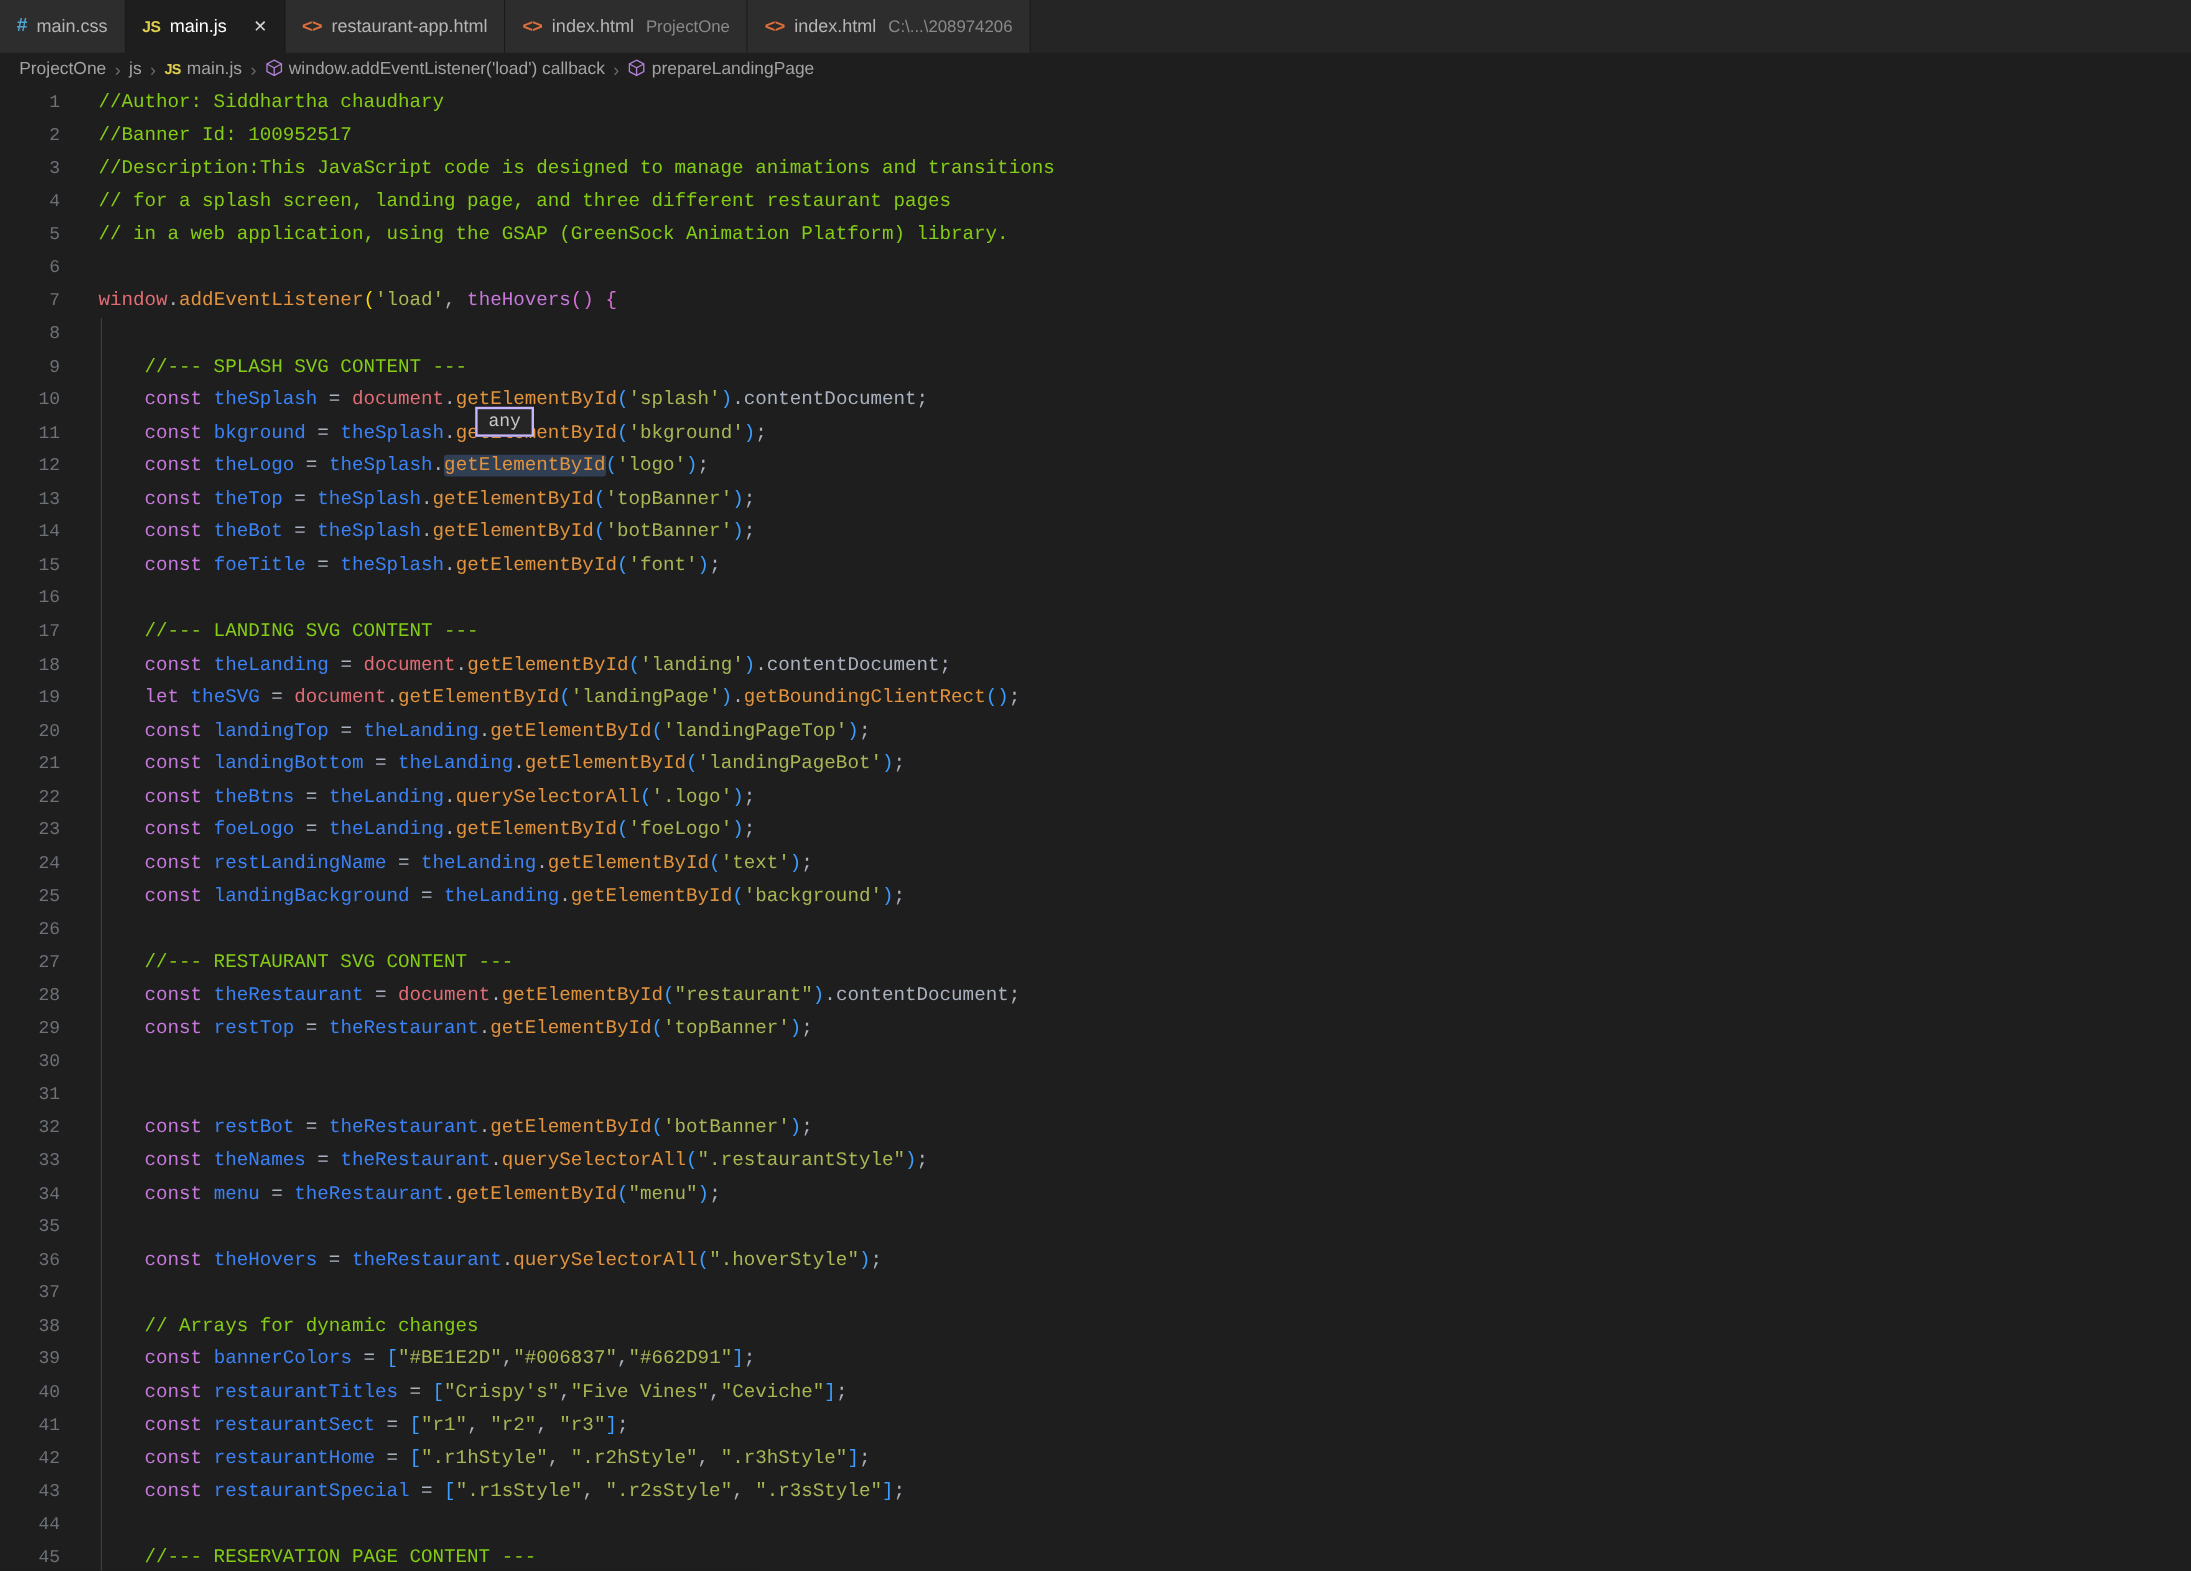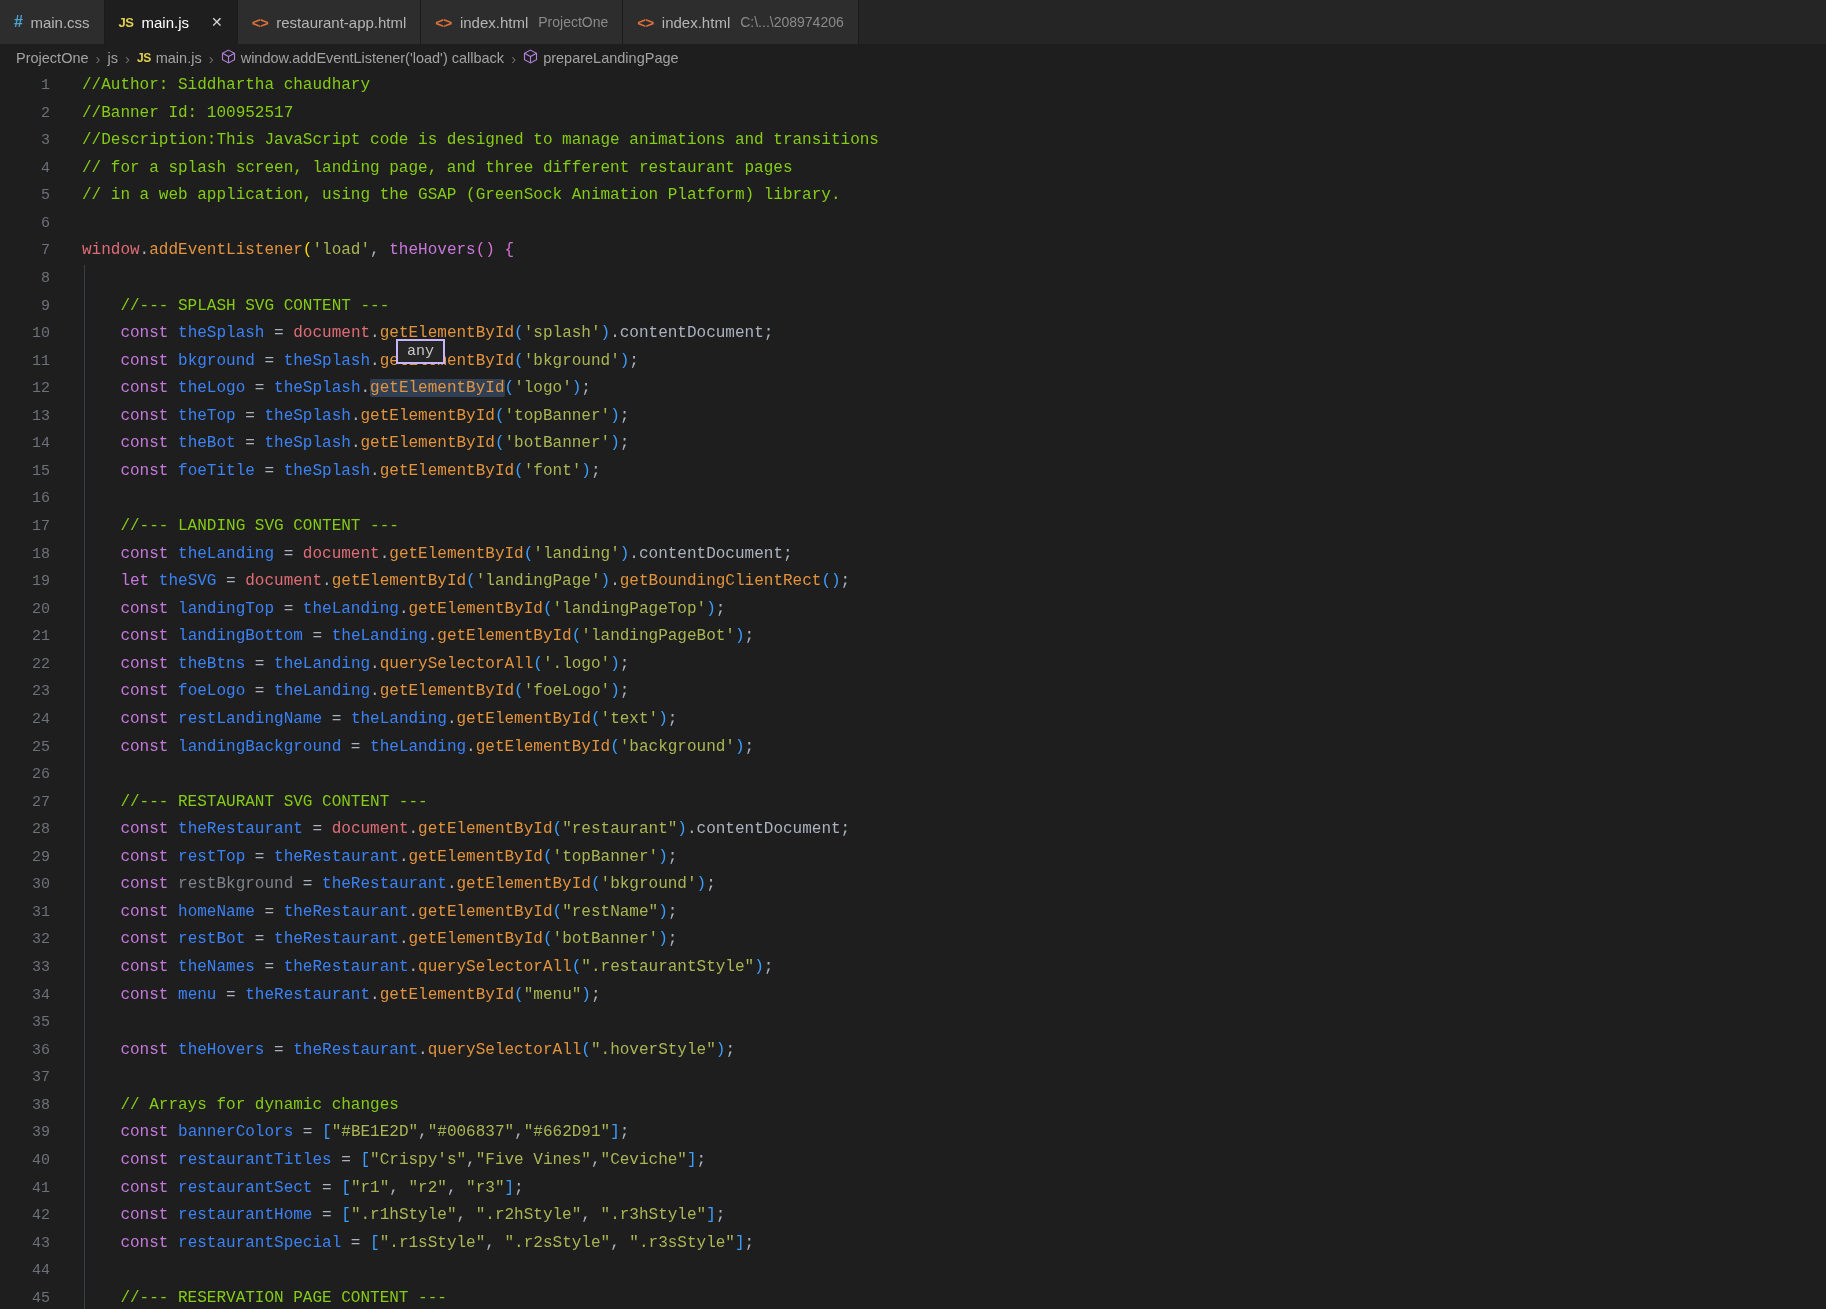--- a/index.html
+++ b/index.html
@@ -139,22 +139,22 @@
       <div class="code-line"><span class="gutter">20</span><span class="line-text"><span>    </span><span class="k">const</span><span> </span><span class="v">landingTop</span><span> = </span><span class="v">theLanding</span><span>.</span><span class="f">getElementById</span><span class="b3">(</span><span class="s">'landingPageTop'</span><span class="b3">)</span><span>;</span></span></div>
       <div class="code-line"><span class="gutter">21</span><span class="line-text"><span>    </span><span class="k">const</span><span> </span><span class="v">landingBottom</span><span> = </span><span class="v">theLanding</span><span>.</span><span class="f">getElementById</span><span class="b3">(</span><span class="s">'landingPageBot'</span><span class="b3">)</span><span>;</span></span></div>
       <div class="code-line"><span class="gutter">22</span><span class="line-text"><span>    </span><span class="k">const</span><span> </span><span class="v">theBtns</span><span> = </span><span class="v">theLanding</span><span>.</span><span class="f">querySelectorAll</span><span class="b3">(</span><span class="s">'.logo'</span><span class="b3">)</span><span>;</span></span></div>
       <div class="code-line"><span class="gutter">23</span><span class="line-text"><span>    </span><span class="k">const</span><span> </span><span class="v">foeLogo</span><span> = </span><span class="v">theLanding</span><span>.</span><span class="f">getElementById</span><span class="b3">(</span><span class="s">'foeLogo'</span><span class="b3">)</span><span>;</span></span></div>
       <div class="code-line"><span class="gutter">24</span><span class="line-text"><span>    </span><span class="k">const</span><span> </span><span class="v">restLandingName</span><span> = </span><span class="v">theLanding</span><span>.</span><span class="f">getElementById</span><span class="b3">(</span><span class="s">'text'</span><span class="b3">)</span><span>;</span></span></div>
       <div class="code-line"><span class="gutter">25</span><span class="line-text"><span>    </span><span class="k">const</span><span> </span><span class="v">landingBackground</span><span> = </span><span class="v">theLanding</span><span>.</span><span class="f">getElementById</span><span class="b3">(</span><span class="s">'background'</span><span class="b3">)</span><span>;</span></span></div>
       <div class="code-line"><span class="gutter">26</span><span class="line-text"></span></div>
       <div class="code-line"><span class="gutter">27</span><span class="line-text"><span>    </span><span class="c">//--- RESTAURANT SVG CONTENT ---</span></span></div>
       <div class="code-line"><span class="gutter">28</span><span class="line-text"><span>    </span><span class="k">const</span><span> </span><span class="v">theRestaurant</span><span> = </span><span class="r">document</span><span>.</span><span class="f">getElementById</span><span class="b3">(</span><span class="s">"restaurant"</span><span class="b3">)</span><span>.</span><span>contentDocument</span><span>;</span></span></div>
       <div class="code-line"><span class="gutter">29</span><span class="line-text"><span>    </span><span class="k">const</span><span> </span><span class="v">restTop</span><span> = </span><span class="v">theRestaurant</span><span>.</span><span class="f">getElementById</span><span class="b3">(</span><span class="s">'topBanner'</span><span class="b3">)</span><span>;</span></span></div>
-      <div class="code-line"><span class="gutter">30</span><span class="line-text"><span>    </span><span class="k">const</span><span> </span><span class="vu">restBkground</span><span> = </span><span class="v">theRestaurant</span><span>.</span><span class="f">getElementById</span><span class="b3">(</span><span class="s">'bkground'</span><span class="b3">)</span><span>;</span></span></div>
-      <div class="code-line"><span class="gutter">31</span><span class="line-text"><span>    </span><span class="k">const</span><span> </span><span class="v">homeName</span><span> = </span><span class="v">theRestaurant</span><span>.</span><span class="f">getElementById</span><span class="b3">(</span><span class="s">"restName"</span><span class="b3">)</span><span>;</span></span></div>
+      <div class="code-line"><span class="gutter">30</span></div>
+      <div class="code-line"><span class="gutter">31</span></div>
       <div class="code-line"><span class="gutter">32</span><span class="line-text"><span>    </span><span class="k">const</span><span> </span><span class="v">restBot</span><span> = </span><span class="v">theRestaurant</span><span>.</span><span class="f">getElementById</span><span class="b3">(</span><span class="s">'botBanner'</span><span class="b3">)</span><span>;</span></span></div>
       <div class="code-line"><span class="gutter">33</span><span class="line-text"><span>    </span><span class="k">const</span><span> </span><span class="v">theNames</span><span> = </span><span class="v">theRestaurant</span><span>.</span><span class="f">querySelectorAll</span><span class="b3">(</span><span class="s">".restaurantStyle"</span><span class="b3">)</span><span>;</span></span></div>
       <div class="code-line"><span class="gutter">34</span><span class="line-text"><span>    </span><span class="k">const</span><span> </span><span class="v">menu</span><span> = </span><span class="v">theRestaurant</span><span>.</span><span class="f">getElementById</span><span class="b3">(</span><span class="s">"menu"</span><span class="b3">)</span><span>;</span></span></div>
       <div class="code-line"><span class="gutter">35</span></div>
       <div class="code-line"><span class="gutter">36</span><span class="line-text"><span>    </span><span class="k">const</span><span> </span><span class="v">theHovers</span><span> = </span><span class="v">theRestaurant</span><span>.</span><span class="f">querySelectorAll</span><span class="b3">(</span><span class="s">".hoverStyle"</span><span class="b3">)</span><span>;</span></span></div>
       <div class="code-line"><span class="gutter">37</span><span class="line-text"></span></div>
       <div class="code-line"><span class="gutter">38</span><span class="line-text"><span>    </span><span class="c">// Arrays for dynamic changes</span></span></div>
       <div class="code-line"><span class="gutter">39</span><span class="line-text"><span>    </span><span class="k">const</span><span> </span><span class="v">bannerColors</span><span> = </span><span class="b3">[</span><span class="s">"#BE1E2D"</span><span>,</span><span class="s">"#006837"</span><span>,</span><span class="s">"#662D91"</span><span class="b3">]</span><span>;</span></span></div>
       <div class="code-line"><span class="gutter">40</span><span class="line-text"><span>    </span><span class="k">const</span><span> </span><span class="v">restaurantTitles</span><span> = </span><span class="b3">[</span><span class="s">"Crispy's"</span><span>,</span><span class="s">"Five Vines"</span><span>,</span><span class="s">"Ceviche"</span><span class="b3">]</span><span>;</span></span></div>
       <div class="code-line"><span class="gutter">41</span><span class="line-text"><span>    </span><span class="k">const</span><span> </span><span class="v">restaurantSect</span><span> = </span><span class="b3">[</span><span class="s">"r1"</span><span>, </span><span class="s">"r2"</span><span>, </span><span class="s">"r3"</span><span class="b3">]</span><span>;</span></span></div>

